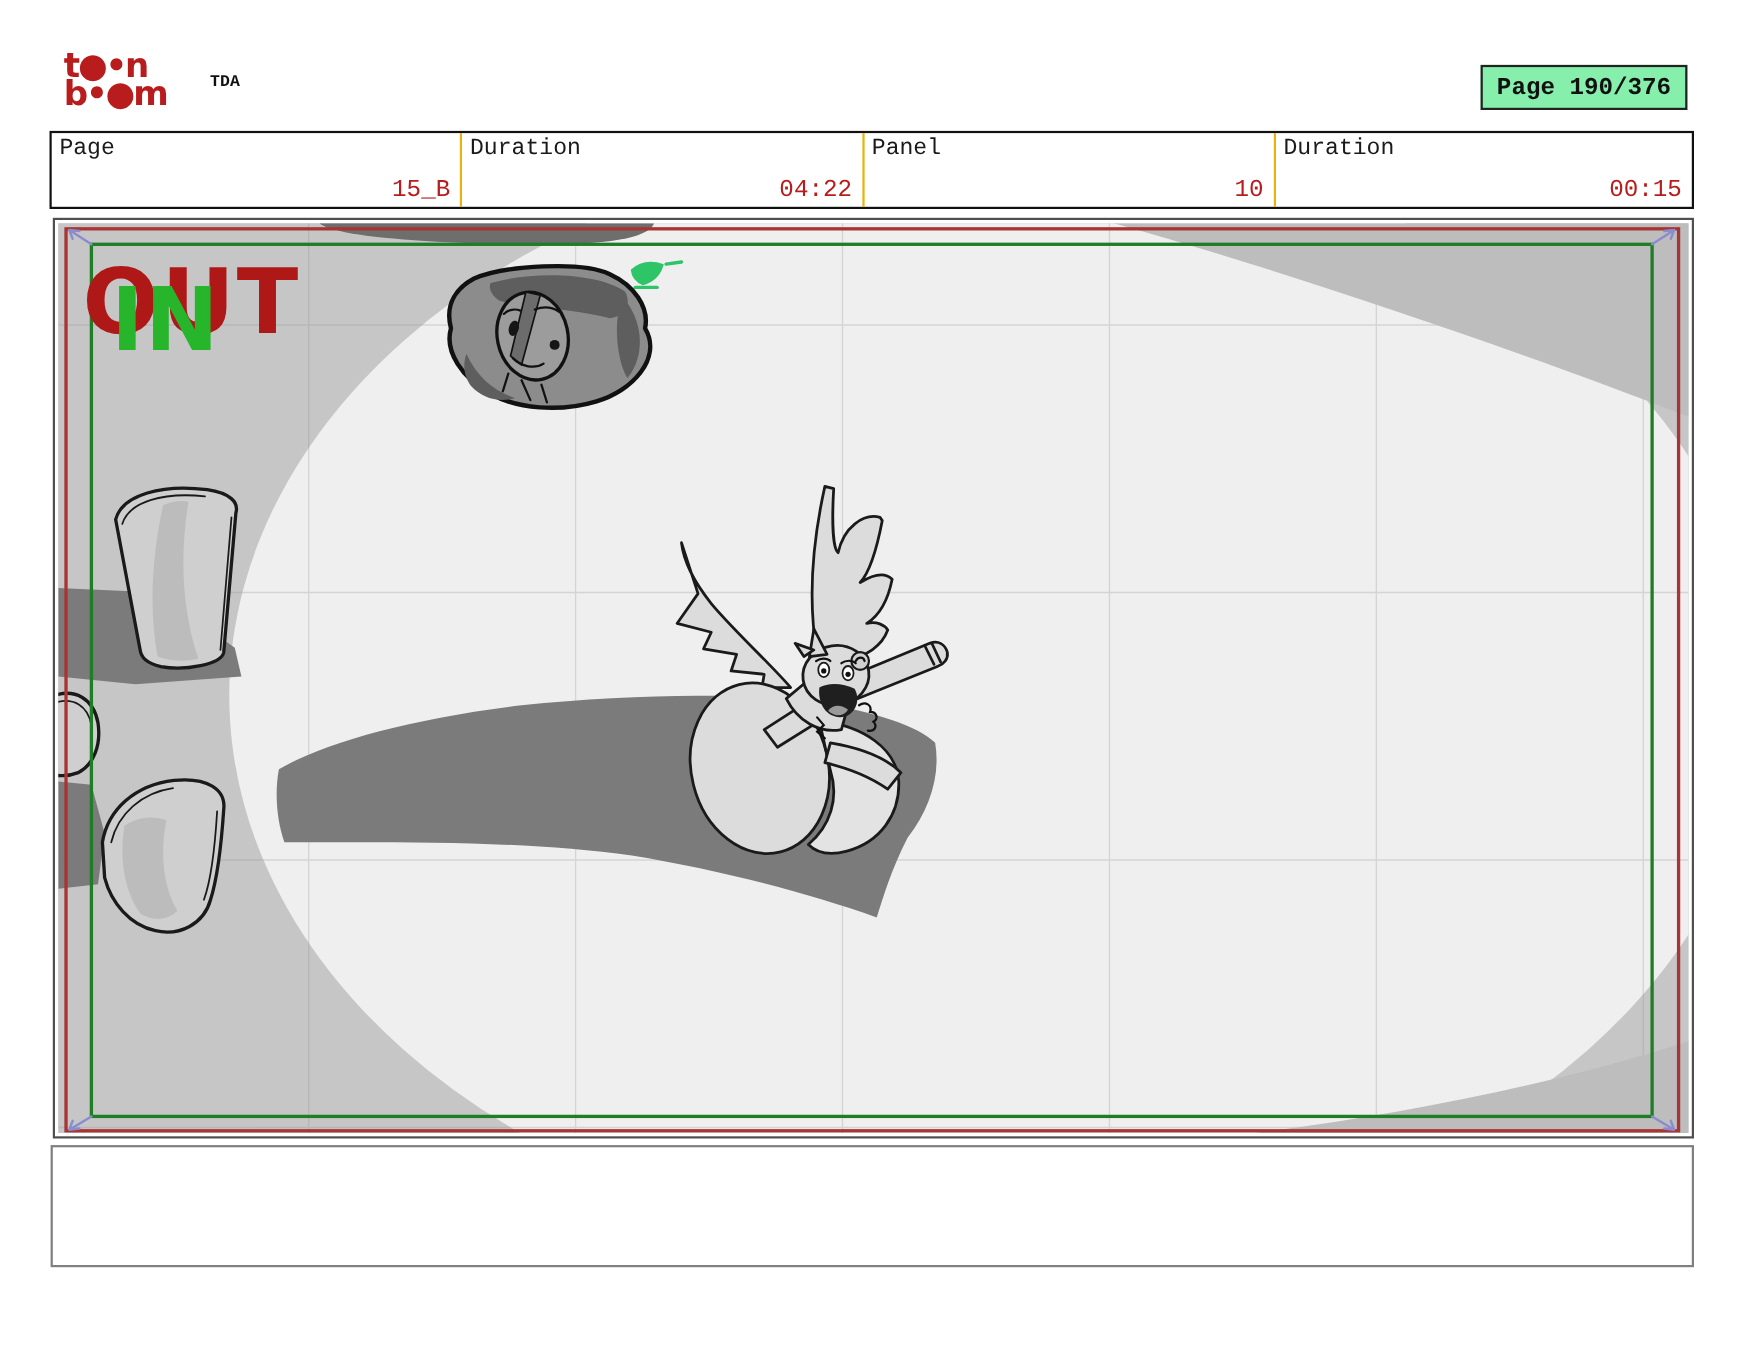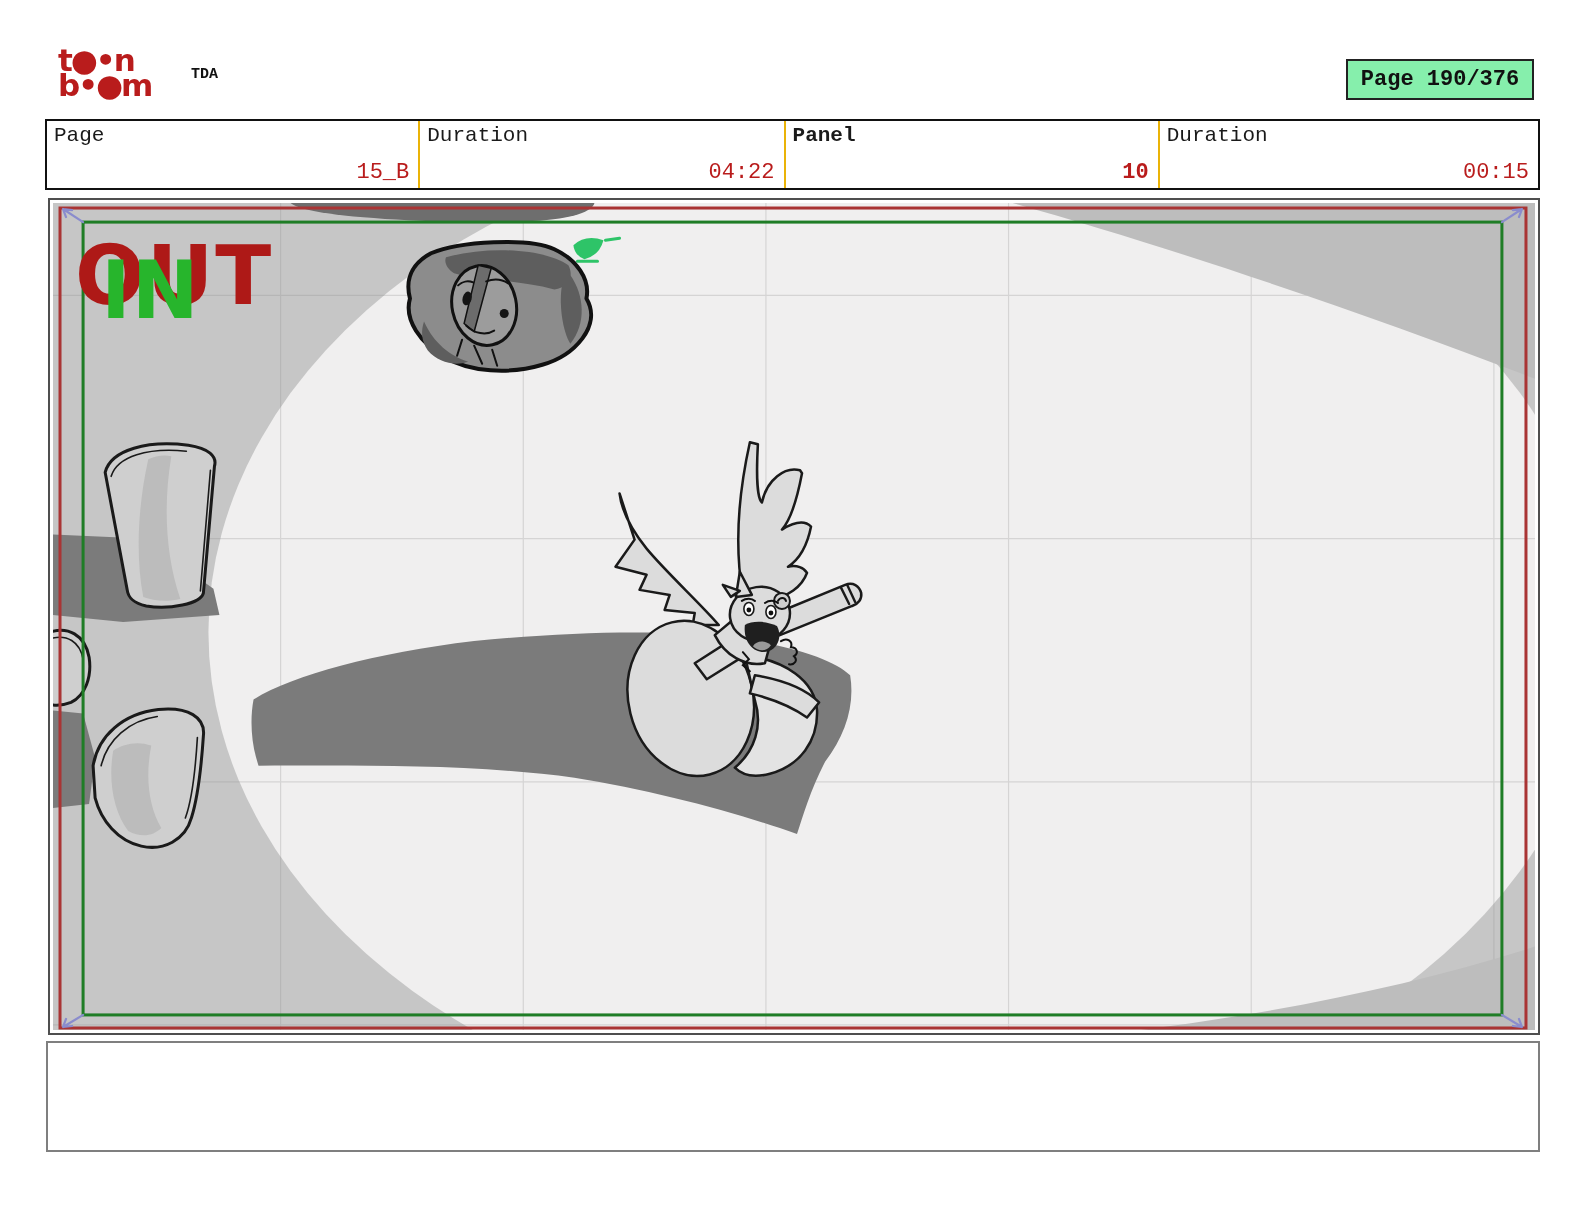--- a/index.html
+++ b/index.html
@@ -21,21 +21,21 @@
             border:2px solid #222;display:flex;align-items:center;justify-content:center;
             font-weight:bold;font-size:22px;background:#86efac;}
 
   
   .info-row{position:absolute;left:45px;top:119px;width:1495px;height:71px;
             display:flex;border:2px solid #111;background:#fff;}
   .cell{position:relative;border-left:2px solid #eab308;}
   .cell:first-child{border-left:none;}
   .cell .lbl{position:absolute;left:7px;top:3px;font-size:21px;color:#1a1a1a;}
   .cell .val{position:absolute;right:9px;bottom:3px;font-size:22px;color:#b91c1c;}
-  .c0{width:24.9%;} .c1{width:24.5%;} .c2{width:25.1%;font-weight:bold;} .c3{width:25.5%;}
+  .c0{width:24.9%;} .c1{width:24.5%;} .c2{width:25.1%;} .c3{width:25.5%;}
 
   
   .panel{position:absolute;left:48px;top:198px;width:1492px;height:837px;
          border:2px solid #4f4f4f;background:#fff;padding:3px;}
   .panel-inner{position:relative;width:100%;height:100%;background:var(--bg_mid);}
   .panel-inner svg{position:absolute;left:0;top:0;width:100%;height:100%;display:block;}
 
   .marker{position:absolute;font-family:"DejaVu Sans",sans-serif;font-weight:bold;
           line-height:1;user-select:none;}
   .in-marker{left:48px;top:48px;font-size:80px;color:var(--in_green);letter-spacing:1px;}

